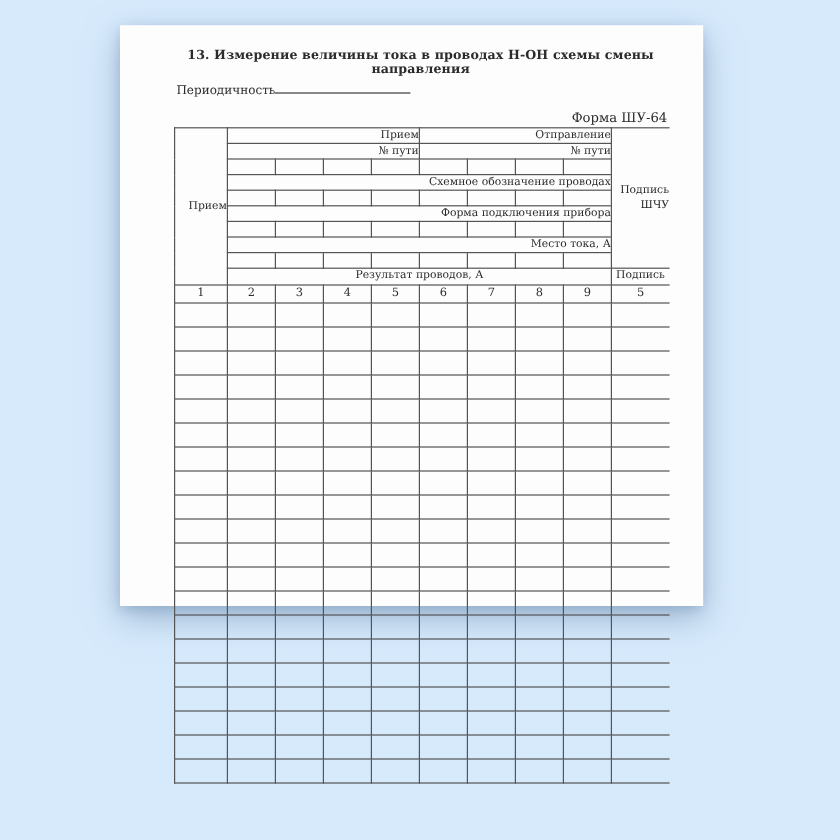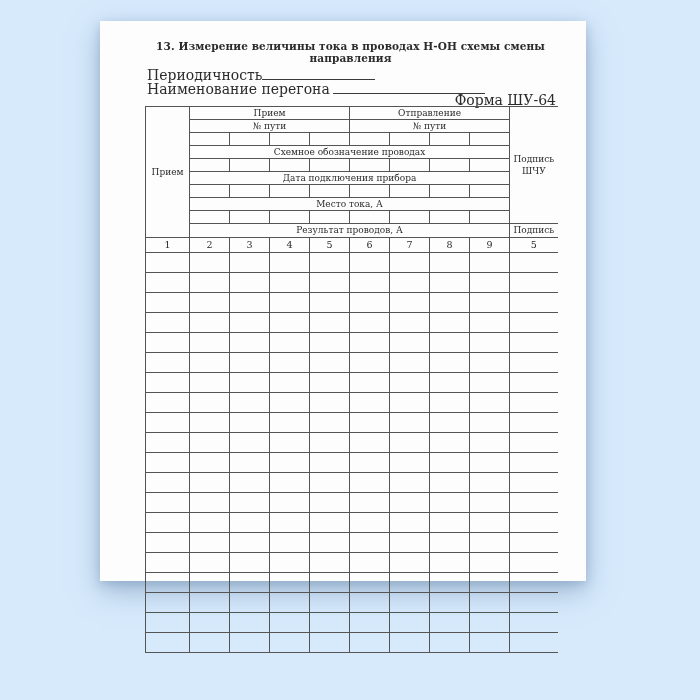--- a/index.html
+++ b/index.html
@@ -12,60 +12,60 @@
     height: 700px;
     background: #d7eafc;
     overflow: hidden;
     font-family: "DejaVu Serif", "Liberation Serif", serif;
   }
   .paper {
     position: absolute;
     left: 100px;
     top: 21px;
     width: 486px;
-    height: 560px;
+    height: 484px;
     background: #fdfdfe;
     box-shadow: 0 10px 26px rgba(110, 140, 175, 0.55),
                 0 3px 9px rgba(110, 140, 175, 0.35);
   }
   .doc-title {
     position: absolute;
     top: 19px;
     left: 45px;
     width: 411px;
     text-align: center;
     font-size: 10.5px;
     font-weight: bold;
     color: #2b2b2b;
     letter-spacing: 0.1px;
   }
   .field-line {
     position: absolute;
     left: 47px;
-    font-size: 14px;
+    font-size: 10px;
     color: #2b2b2b;
     white-space: nowrap;
   }
   .field-line.first  { top: 46px; }
   .field-line.second { top: 60px; }
   .fill-line {
     display: inline-block;
     height: 10px;
     border-bottom: 1px solid #3a3a3a;
     vertical-align: baseline;
   }
   .fill-line.w-periodicity { width: 113px; }
   .fill-line.w-section     { width: 152px; margin-left: 3px; }
   .form-code {
     position: absolute;
     top: 71px;
     left: 45px;
     width: 411px;
     text-align: right;
-    font-size: 14px;
+    font-size: 11px;
     color: #2b2b2b;
   }
   table.form-table {
     position: absolute;
     left: 45px;
     top: 85px;
     width: 412px;
     border-collapse: collapse;
     table-layout: fixed;
     font-size: 9px;
@@ -74,42 +74,39 @@
   .form-table td {
     border: 1px solid #545454;
     padding: 0;
     text-align: center;
     vertical-align: middle;
     line-height: 1.15;
     overflow: hidden;
   }
   
   .form-table tr td:last-child { border-right: none; }
-  .form-table tr.hr  td { height: 12px; }
+  .form-table tr.hr  td { height: 12px; text-align: right; }
   .form-table tr.result-row td { height: 13px; }
   .form-table tr.num-row td { height: 14px; font-size: 9.5px; }
   .form-table tr.body-row td { height: 19px; }
   .form-table td.v-span { vertical-align: middle; }
   .form-table td.sign-cell div { line-height: 1.35; }
 </style>
 </head>
 <body>
 
 <div class="stage">
   <div class="paper">
 
     <div class="doc-title">13. Измерение величины тока в проводах Н-ОН схемы смены направления</div>
 
     <div class="field-line first">
       <span>Периодичность</span><span class="fill-line w-periodicity"></span>
     </div>
 
-    <div class="field-line second">
-      <span>Наименование перегона</span><span class="fill-line w-section"></span>
-    </div>
 
     <div class="form-code">Форма ШУ-64</div>
 
     <table class="form-table">
       <colgroup>
         <col style="width:44px">
         <col style="width:40px">
           <col style="width:40px">
           <col style="width:40px">
           <col style="width:40px">
@@ -150,21 +147,21 @@
           <td></td>
             <td></td>
           <td></td>
             <td></td>
           <td></td>
             <td></td>
           <td></td>
             <td></td>
         </tr>
         <tr class="hr">
-          <td colspan="8">Дата подключения прибора</td>
+          <td colspan="8">Форма подключения прибора</td>
         </tr>
         <tr class="hr">
           <td></td>
             <td></td>
           <td></td>
             <td></td>
           <td></td>
             <td></td>
           <td></td>
             <td></td>

